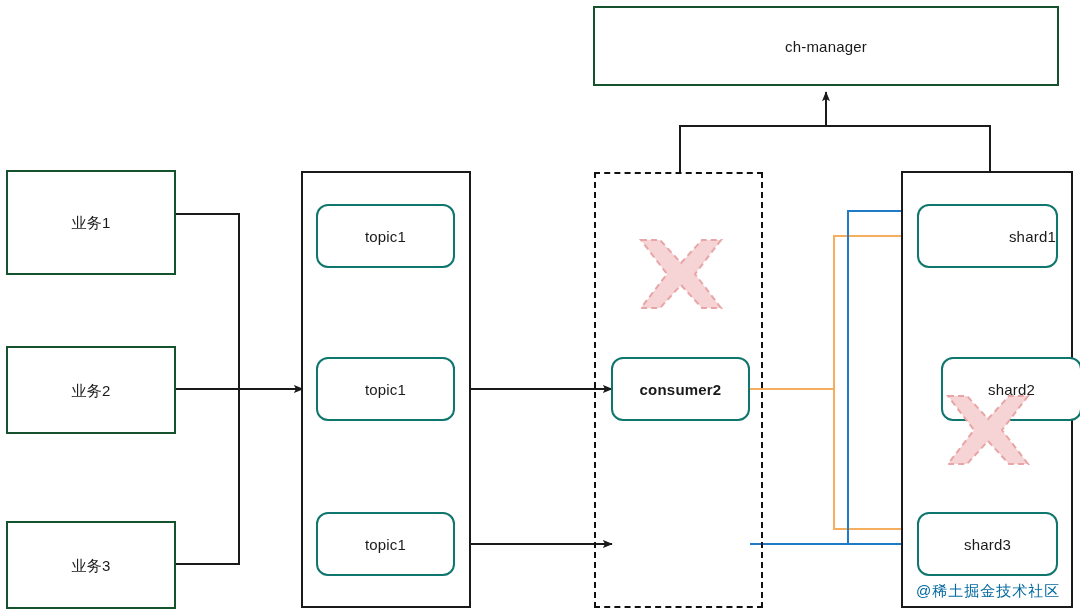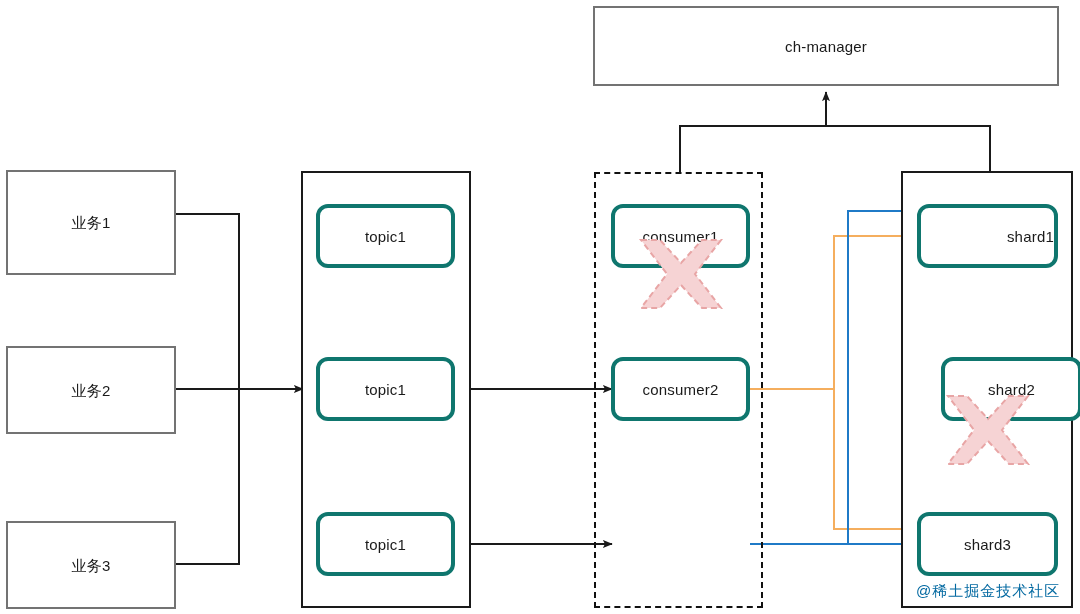--- a/index.html
+++ b/index.html
@@ -23,25 +23,25 @@
   .node{
     position:absolute;
     box-sizing:border-box;
     display:flex;
     align-items:center;
     justify-content:center;
     background:#ffffff;
     color:#1a1a1a;
   }
   .rect-sharp{
-    border:2px solid #737373;
+    border:2px solid #14532d;
     border-radius:0;
   }
   .rect-round{
-    border:4px solid #0f766e;
+    border:2px solid #0f766e;
     border-radius:12px;
   }
   .container-sharp{
     position:absolute;
     box-sizing:border-box;
     border:2px solid #1a1a1a;
     background:#ffffff;
   }
   .container-dashed{
     position:absolute;
@@ -138,24 +138,21 @@
     <span class="label">topic1</span>
   </div>
   <div class="node rect-round" style="left:316px; top:357px; width:139px; height:64px;">
     <span class="label">topic1</span>
   </div>
   <div class="node rect-round" style="left:316px; top:512px; width:139px; height:64px;">
     <span class="label">topic1</span>
   </div>
 
   <div class="container-dashed" style="left:594px; top:172px; width:169px; height:436px;"></div>
-  <div class="node rect-round" style="left:611px; top:204px; width:139px; height:64px;">
-    <span class="label">consumer1</span>
-  </div>
-  <div class="node rect-round" style="left:611px; top:357px; width:139px; height:64px;">
+  <div class="node rect-round" style="left:611px; top:357px; width:139px; height:64px;font-weight:bold;">
     <span class="label">consumer2</span>
   </div>
 
   <svg class="xmark" style="left:634px; top:236px;" width="94" height="76" viewBox="0 0 94 76">
     <path d="M7,4 L26,4 L47,27 L68,4 L87,4 L61,38 L87,72 L68,72 L47,49 L26,72 L7,72 L33,38 Z" fill="#f6d3d4" stroke="#e8a5a5" stroke-width="2" stroke-dasharray="6 4"></path>
   </svg>
 
   <div class="container-sharp" style="left:901px; top:171px; width:172px; height:437px;"></div>
   <div class="node rect-round" style="left:917px; top:204px; width:141px; height:64px;justify-content:flex-end;">
     <span class="label">shard1</span>

